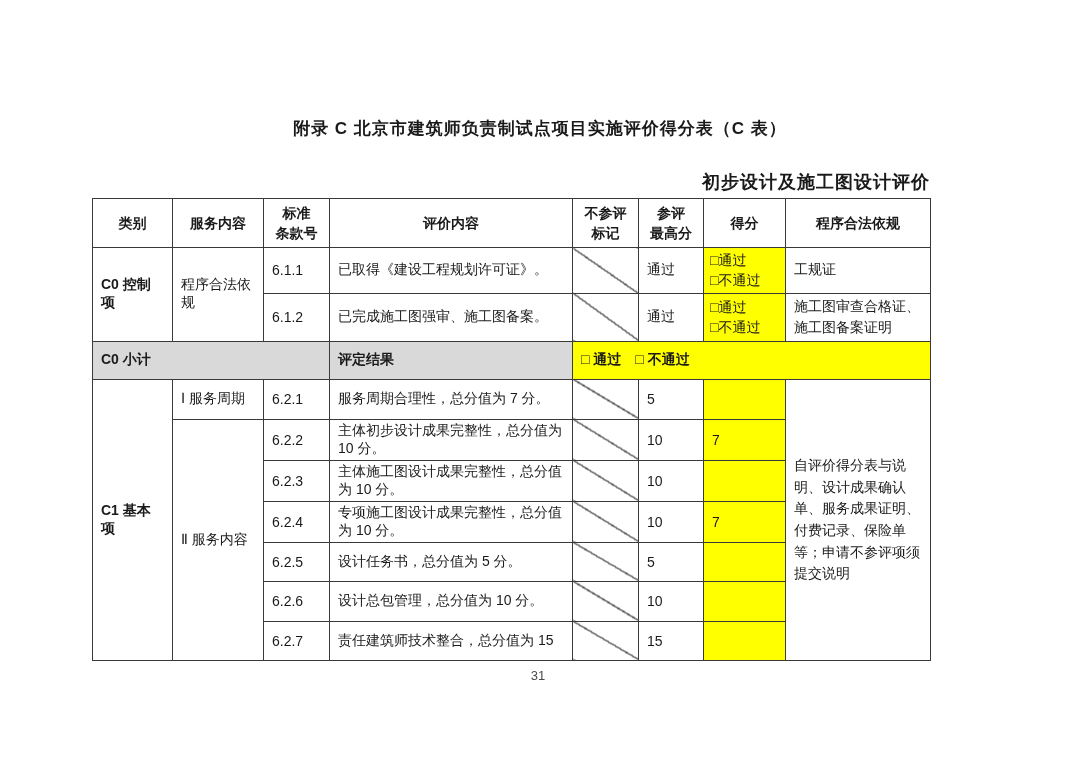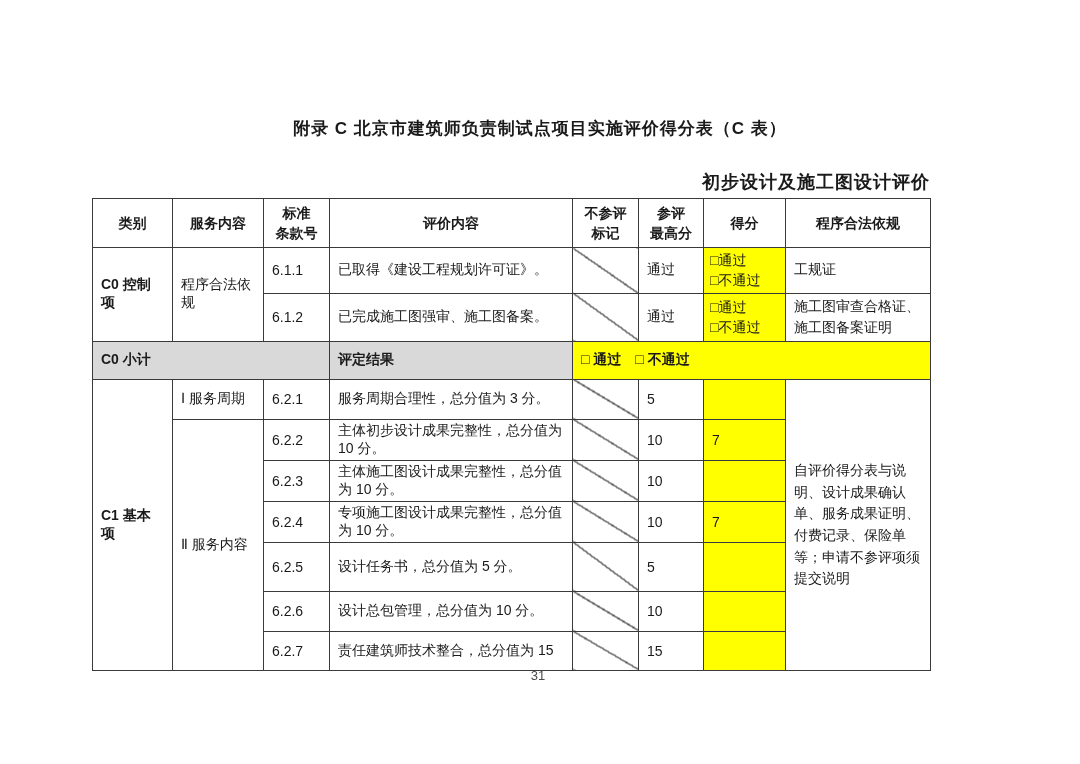--- a/index.html
+++ b/index.html
@@ -114,21 +114,21 @@
       <tr style="height:38px">
         <td colspan="3" class="gray center bold">C0 小计</td>
         <td class="gray center bold">评定结果</td>
         <td colspan="4" class="yellow center bold">□ 通过　□ 不通过</td>
       </tr>
 
       <tr style="height:40px">
         <td rowspan="7" class="center bold">C1 基本项</td>
         <td class="center">Ⅰ 服务周期</td>
         <td class="center">6.2.1</td>
-        <td>服务周期合理性，总分值为 3 分。</td>
+        <td>服务周期合理性，总分值为 7 分。</td>
         <td class="diag"></td>
         <td class="center">5</td>
         <td class="yellow center"></td>
         <td rowspan="7" class="docs">自评价得分表与说明、设计成果确认单、服务成果证明、付费记录、保险单等；申请不参评项须提交说明</td>
       </tr>
 
       <tr style="height:40px">
         <td rowspan="6" class="center">Ⅱ 服务内容</td>
         <td class="center">6.2.2</td>
         <td>主体初步设计成果完整性，总分值为 10 分。</td>
@@ -146,21 +146,21 @@
       </tr>
 
       <tr style="height:41px">
         <td class="center">6.2.4</td>
         <td>专项施工图设计成果完整性，总分值为 10 分。</td>
         <td class="diag"></td>
         <td class="center">10</td>
         <td class="yellow center">7</td>
       </tr>
 
-      <tr style="height:49px">
+      <tr style="height:39px">
         <td class="center">6.2.5</td>
         <td>设计任务书，总分值为 5 分。</td>
         <td class="diag"></td>
         <td class="center">5</td>
         <td class="yellow center"></td>
       </tr>
 
       <tr style="height:40px">
         <td class="center">6.2.6</td>
         <td>设计总包管理，总分值为 10 分。</td>

